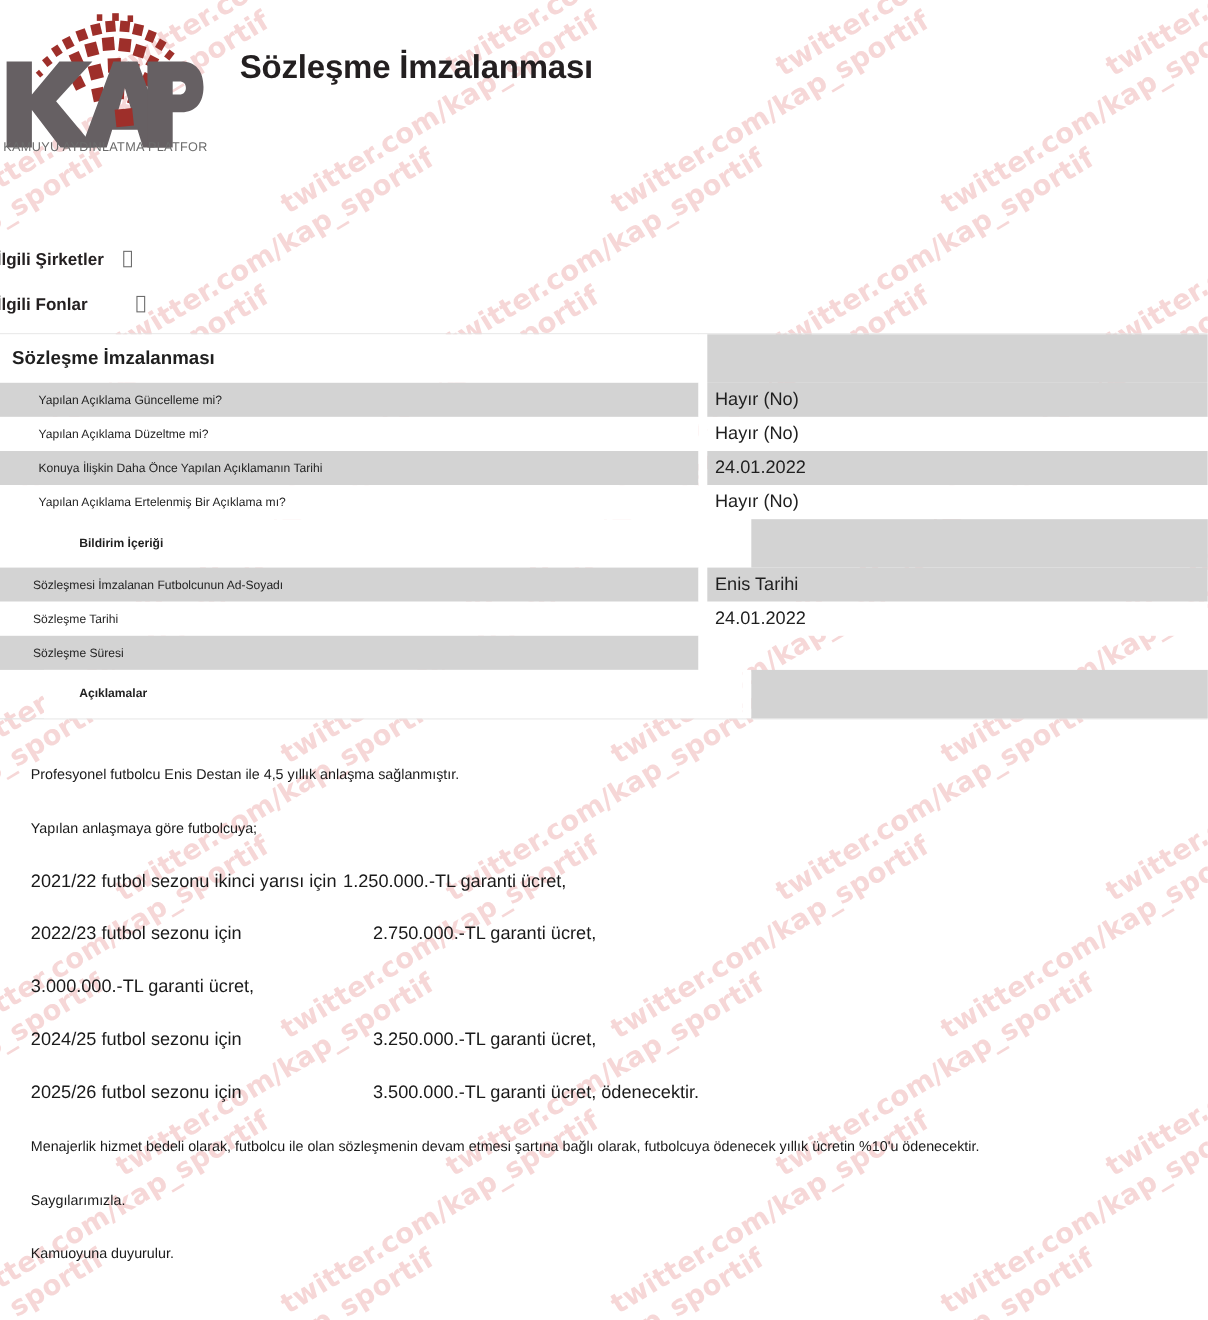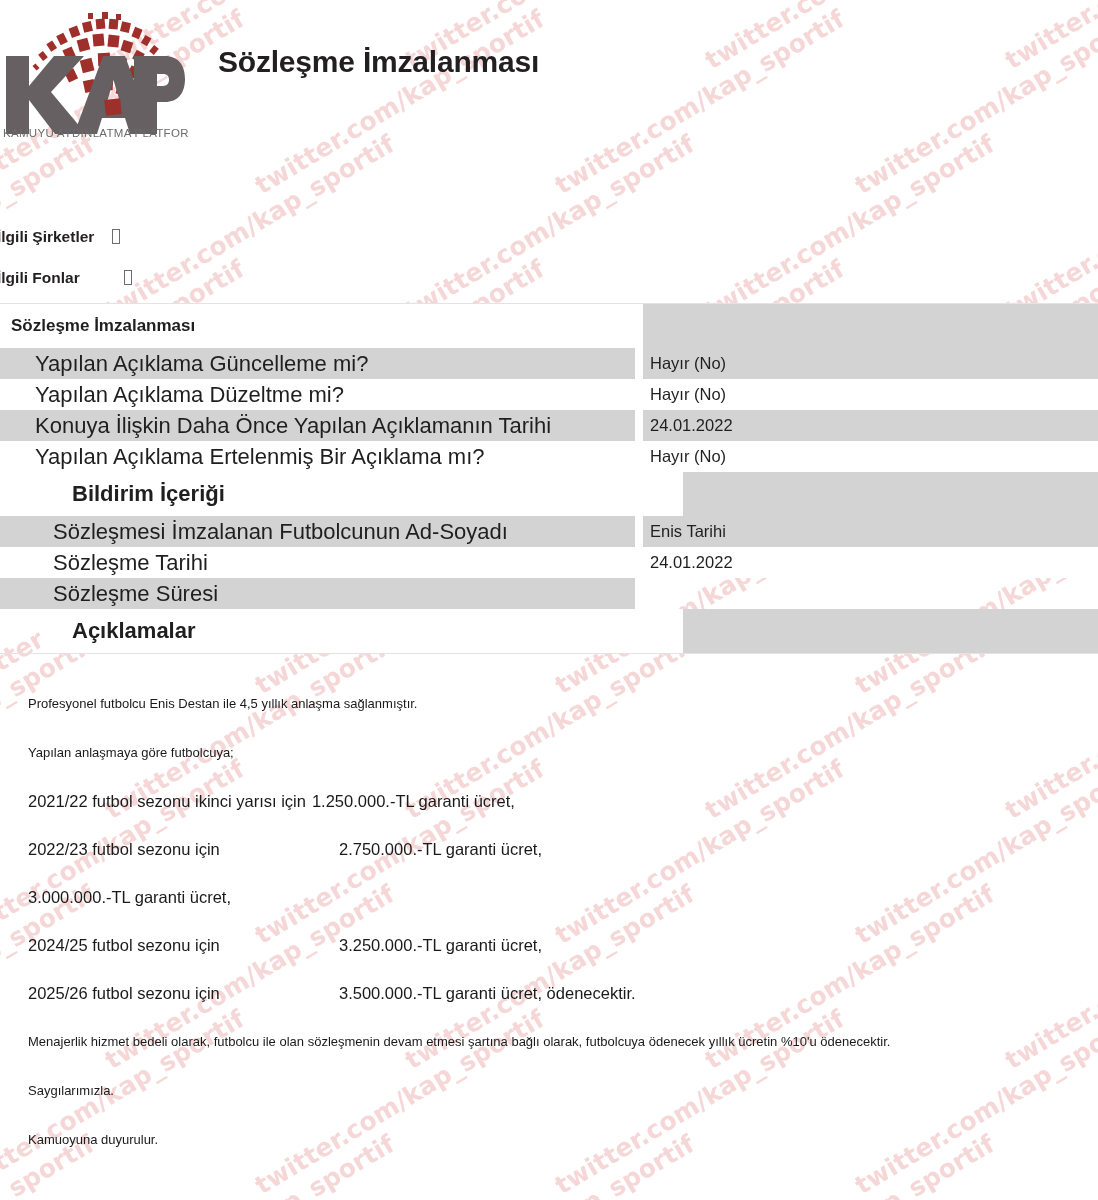--- a/index.html
+++ b/index.html
@@ -95,21 +95,21 @@
     position: relative;
     width: 100%;
     display: flex;
     align-items: stretch;
   }
   .cell-left {
     width: 635px;
     flex: 0 0 635px;
     display: flex;
     align-items: center;
-    font-size: 22px;
+    font-size: 11px;
     color: #1f1f1f;
     padding-right: 8px;
   }
   .cell-gap {
     width: 8px;
     flex: 0 0 8px;
     background: #ffffff;
   }
   .cell-right {
     flex: 1 1 auto;
@@ -127,21 +127,21 @@
 
   
   .h-section { height: 44px; }
   .h-data    { height: 31px; }
   .h-block   { height: 44px; margin-left: 40px; }
 
   
   .ind-0 { padding-left: 11px; }
   .ind-1 { padding-left: 32px; }
   .ind-2 { padding-left: 35px; }
-  .ind-3 { padding-left: 53px; }
+  .ind-3 { padding-left: 30px; }
 
   .bold { font-weight: 700; }
   .sect-title { font-weight: 700; font-size: 17px; }
 
   
   #body-text {
     position: absolute;
     left: 0; top: 690px;
     width: 1098px;
   }

